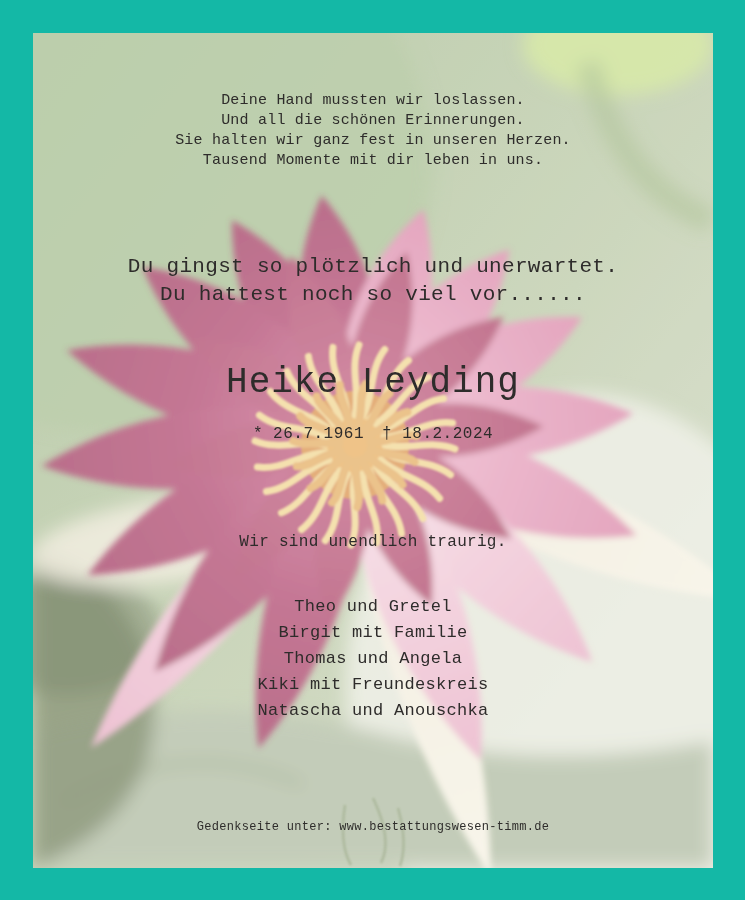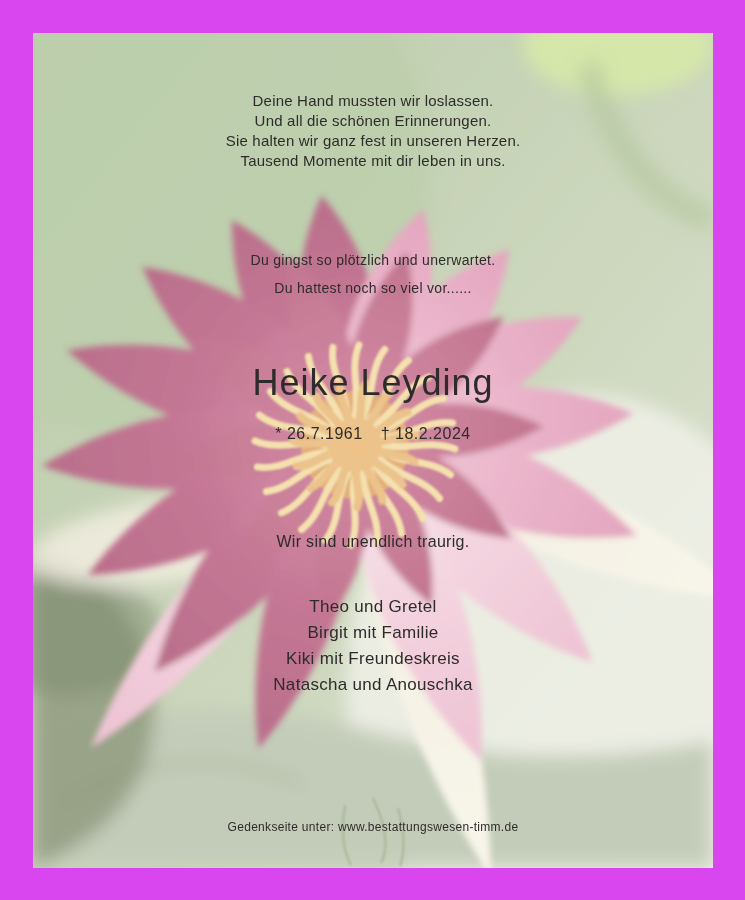--- a/index.html
+++ b/index.html
@@ -1,37 +1,37 @@
 <!DOCTYPE html>
 <html><head>
 <meta charset="utf-8">
 <style>
   html,body{margin:0;padding:0;background:#ffffff;}
   .card{
     position:relative;
     width:745px;height:900px;
-    background:#d946ef;
+    background:#14b8a6;
     overflow:hidden;
-    font-family:Liberation Sans, sans-serif;
+    font-family:Liberation Mono, monospace;
   }
   .photo{
     position:absolute;left:33px;top:33px;width:680px;height:835px;
     overflow:hidden;
   }
   .photo svg{display:block;}
   .textlayer{
     position:absolute;left:33px;top:33px;width:680px;height:835px;
     pointer-events:none;
   }
   .tblock{
     position:absolute;left:0;width:680px;text-align:center;
     color:#2e2c2b;
   }
   .poem{top:58px;font-size:15px;line-height:20px;letter-spacing:0.2px;}
-  .farewell{top:214px;font-size:14px;line-height:27.5px;letter-spacing:0.3px;}
+  .farewell{top:220px;font-size:21px;line-height:27.5px;letter-spacing:0.3px;}
   .deceased-name{top:329px;font-size:36px;line-height:42px;letter-spacing:1px;}
   .dates{top:392px;font-size:16px;letter-spacing:0.5px;}
   .dates .gap{display:inline-block;width:18px;}
   .grief{top:500px;font-size:16px;letter-spacing:0.3px;}
   .family{top:561px;font-size:17px;line-height:26px;letter-spacing:0.3px;}
   .footer{top:787px;font-size:12px;letter-spacing:0.3px;}
 
   
   .petal-dark{fill:url(#gradDark);}
   .petal-light{fill:url(#gradLight);}
@@ -219,20 +219,21 @@
 
     <div class="tblock dates">
       <span>* 26.7.1961</span><span class="gap"></span><span>† 18.2.2024</span>
     </div>
 
     <div class="tblock grief">Wir sind unendlich traurig.</div>
 
     <div class="tblock family">
       <div>Theo und Gretel</div>
       <div>Birgit mit Familie</div>
+      <div>Thomas und Angela</div>
       <div>Kiki mit Freundeskreis</div>
       <div>Natascha und Anouschka</div>
     </div>
 
     <div class="tblock footer">Gedenkseite unter: www.bestattungswesen-timm.de</div>
 
   </div>
 </div>
 
 </body></html>

